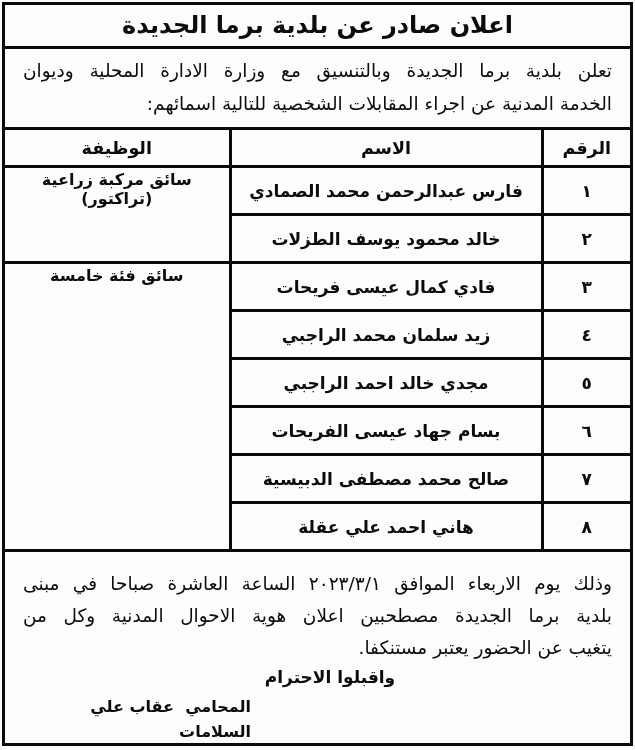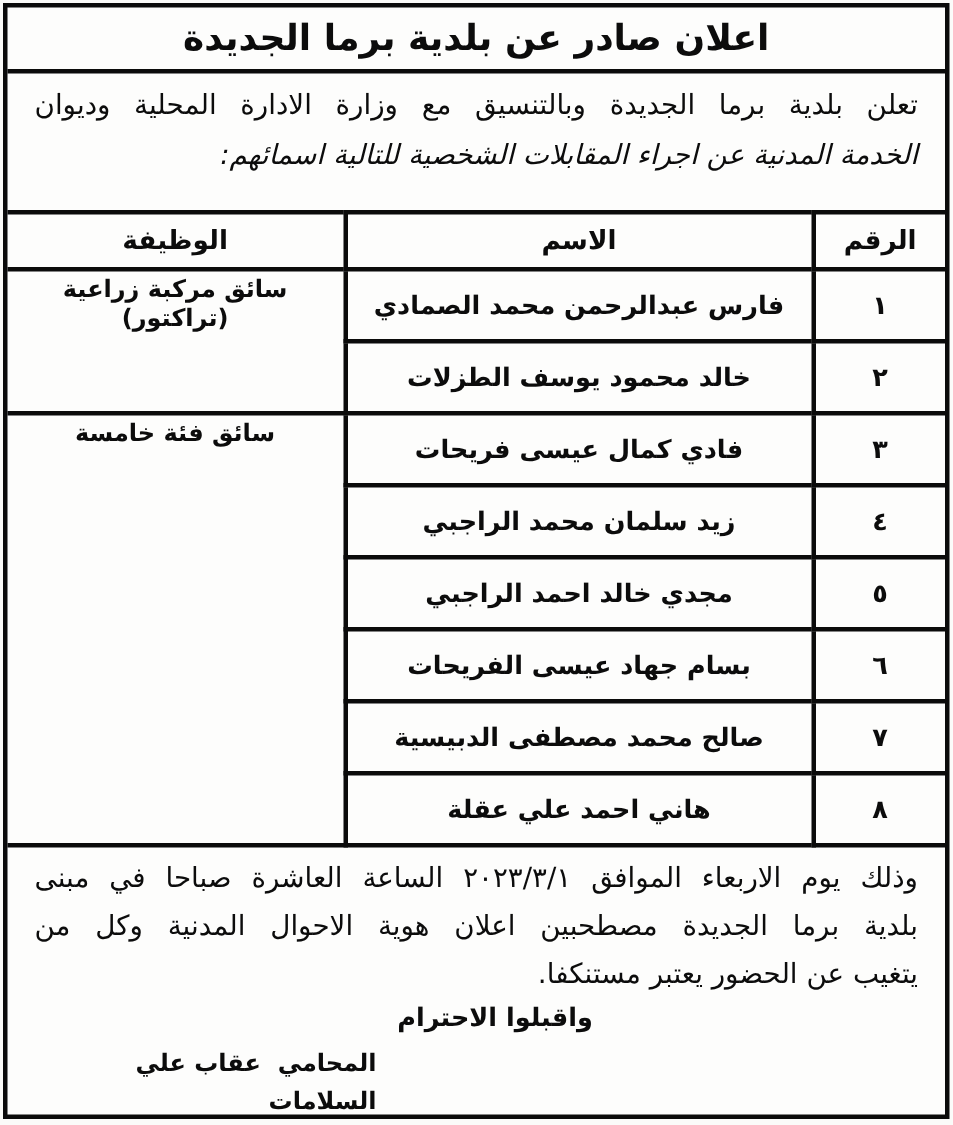--- a/index.html
+++ b/index.html
@@ -28,31 +28,30 @@
     padding: 6px 8px 7px;
   }
   .title-box h1 {
     margin: 0;
     font-size: 24px;
     font-weight: bold;
     letter-spacing: 0;
   }
   
   .intro {
-    padding: 5px 18px 20px;
+    padding: 5px 18px 7px;
     font-size: 18.5px;
     line-height: 33px;
   }
   .stretch {
     text-align: justify;
     text-align-last: justify;
   }
   .line-end {
     text-align: right;
-    font-style: italic;
   }
   
   table.candidates {
     width: 100%;
     border-collapse: collapse;
     table-layout: fixed;
   }
   table.candidates th,
   table.candidates td {
     border: 3px solid #0b0b0b;
@@ -82,21 +81,21 @@
     font-size: 16px;
     vertical-align: top;
   }
   td.job-1 { padding-top: 14px; }
   td.job-2 { padding-top: 56px; }
   
   .edge-right { border-right: none !important; }
   .edge-left  { border-left: none !important; }
   
   .closing {
-    padding: 5px 18px 0;
+    padding: 16px 18px 0;
     font-size: 18.5px;
     line-height: 32px;
   }
   .line-center { text-align: right; }
   .respect {
     margin-top: 3px;
     text-align: center;
     font-weight: bold;
     font-size: 17px;
     padding-left: 25px;

